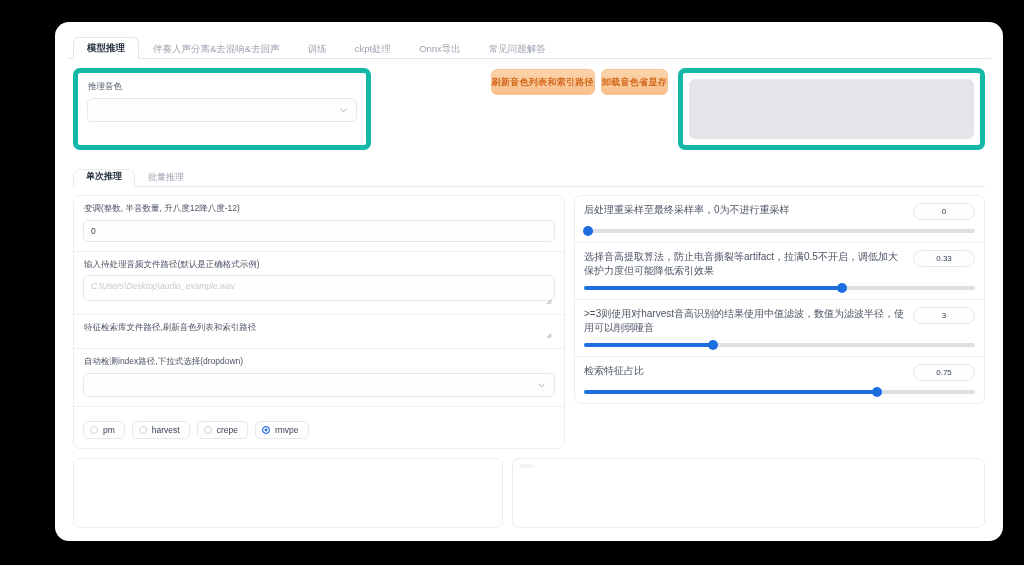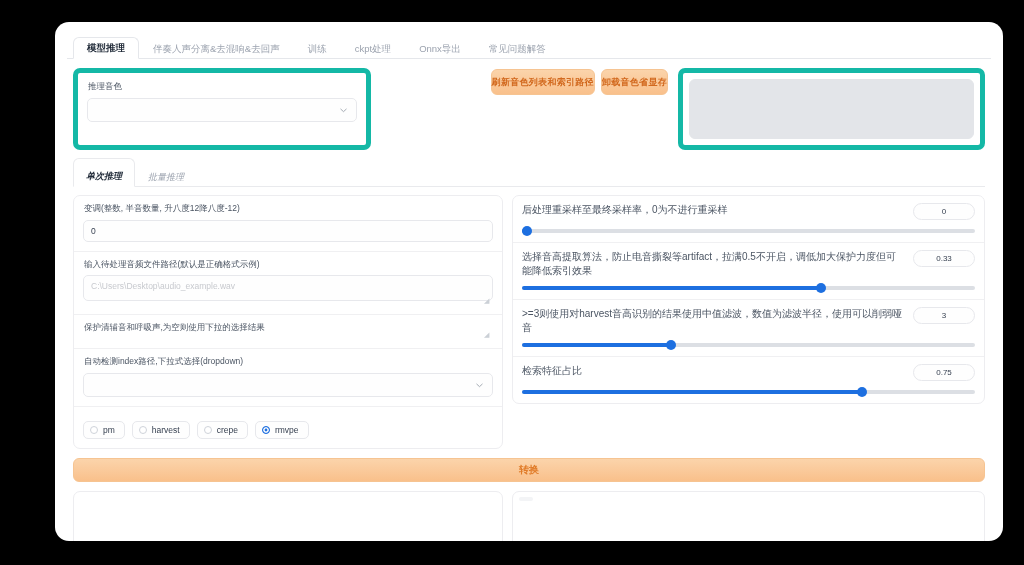--- a/index.html
+++ b/index.html
@@ -107,41 +107,41 @@
   
   .subtabbar {
     display: flex; align-items: flex-end;
     border-bottom: 1px solid #e9eaed;
     height: 25px;
     margin: 12px 6px 0 6px;
   }
   .subtab {
     font-size: 9px;
     color: #9ca3af;
-    padding: 13px 12px 5px 12px;
+    padding: 2px 12px 5px 12px;
     line-height: 1;
     cursor: pointer;
     border: 1px solid transparent;
     border-bottom: none;
-    position: relative; top: 1px; font-style: italic;
+    position: relative; top: 1px;
   }
   .subtab.active {
     color: #1f2937; font-weight: bold; background: #fff;
     border: 1px solid #e9eaed;
     border-bottom: 1px solid #fff;
     border-radius: 6px 6px 0 0;
   }
 
   
   .body-cols {
     display: flex;
     gap: 9px;
     padding: 8px 6px 0 6px;
   }
-  .col-left  { width: 430px; }
+  .col-left  { width: 492px; }
   .col-right { flex: 1; }
 
   .grp {
     border: 1px solid #ededf0;
     border-radius: 7px;
     overflow: hidden;
   }
   .grp-item {
     padding: 7px 9px 9px 9px;
     border-bottom: 1px solid #f0f0f2;
@@ -158,20 +158,21 @@
     padding: 5px 7px;
     font-family: "Liberation Sans", sans-serif;
     outline: none;
   }
   .text-input { height: 22px; }
   .textarea-input {
     height: 26px; resize: none;
     color: #c7c9ce;
     overflow: hidden;
     line-height: 1.2;
+    font-style: italic;
   }
   .textarea-input::placeholder { color: #c7c9ce; }
   .ta-wrap { position: relative; }
   .ta-grip {
     position: absolute; right: 2px; bottom: 1px;
     width: 7px; height: 7px; pointer-events: none;
     color: #cbd0d6; font-size: 7px; line-height: 7px;
   }
 
   
@@ -332,21 +333,21 @@
 
           <div class="grp-item">
             <div class="field-label">输入待处理音频文件路径(默认是正确格式示例)</div>
             <div class="ta-wrap">
               <textarea class="textarea-input" placeholder="C:\Users\Desktop\audio_example.wav" style=""></textarea>
               <span class="ta-grip">◢</span>
             </div>
           </div>
 
           <div class="grp-item">
-            <div class="field-label">保护清辅音和呼吸声,为空则使用下拉的选择结果</div>
+            <div class="field-label">特征检索库文件路径,刷新音色列表和索引路径</div>
             <div class="ta-wrap">
               <span class="ta-grip">◢</span>
             </div>
           </div>
 
           <div class="grp-item">
             <div class="field-label">自动检测index路径,下拉式选择(dropdown)</div>
             <div class="select-box">
               <span style="font-size:8.5px;color:#374151;padding-left:7px;line-height:22px;display:block;"></span>
               <svg class="chev" viewBox="0 0 12 12">
@@ -424,23 +425,20 @@
             <div class="slider-track">
               <div class="slider-fill" style="width:75%"></div>
               <div class="slider-thumb" style="left:75%"></div>
             </div>
           </div>
 
         </div>
       </div>
     </div>
 
-    <div class="convert-wrap">
-      <div class="convert-btn">转换</div>
-    </div>
 
     <div class="bottom-cols">
       <div class="bottom-left">
         <div class="out-panel">
           
           
         </div>
       </div>
       <div class="bottom-right">
         <div class="audio-panel">

